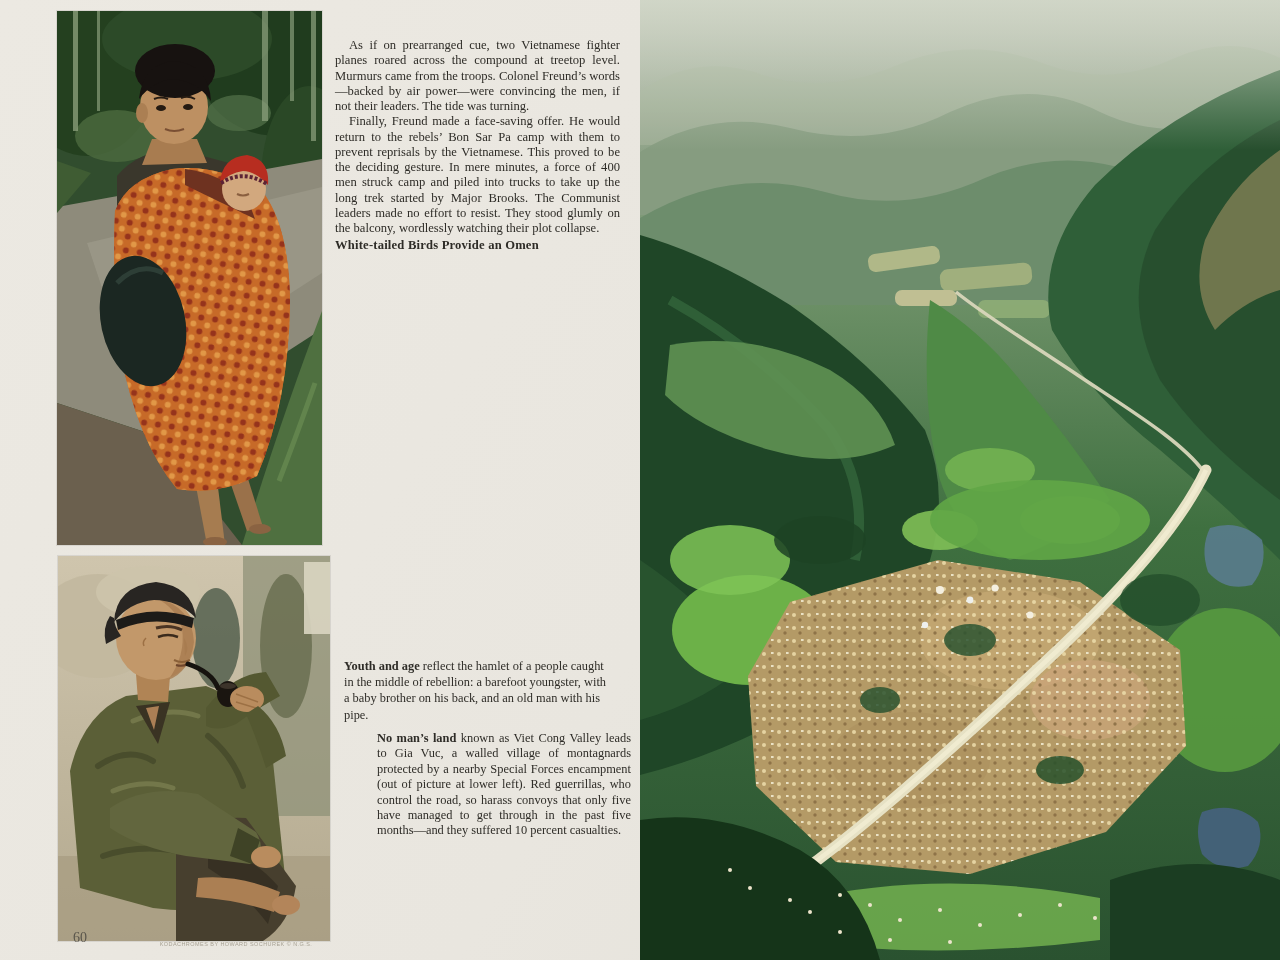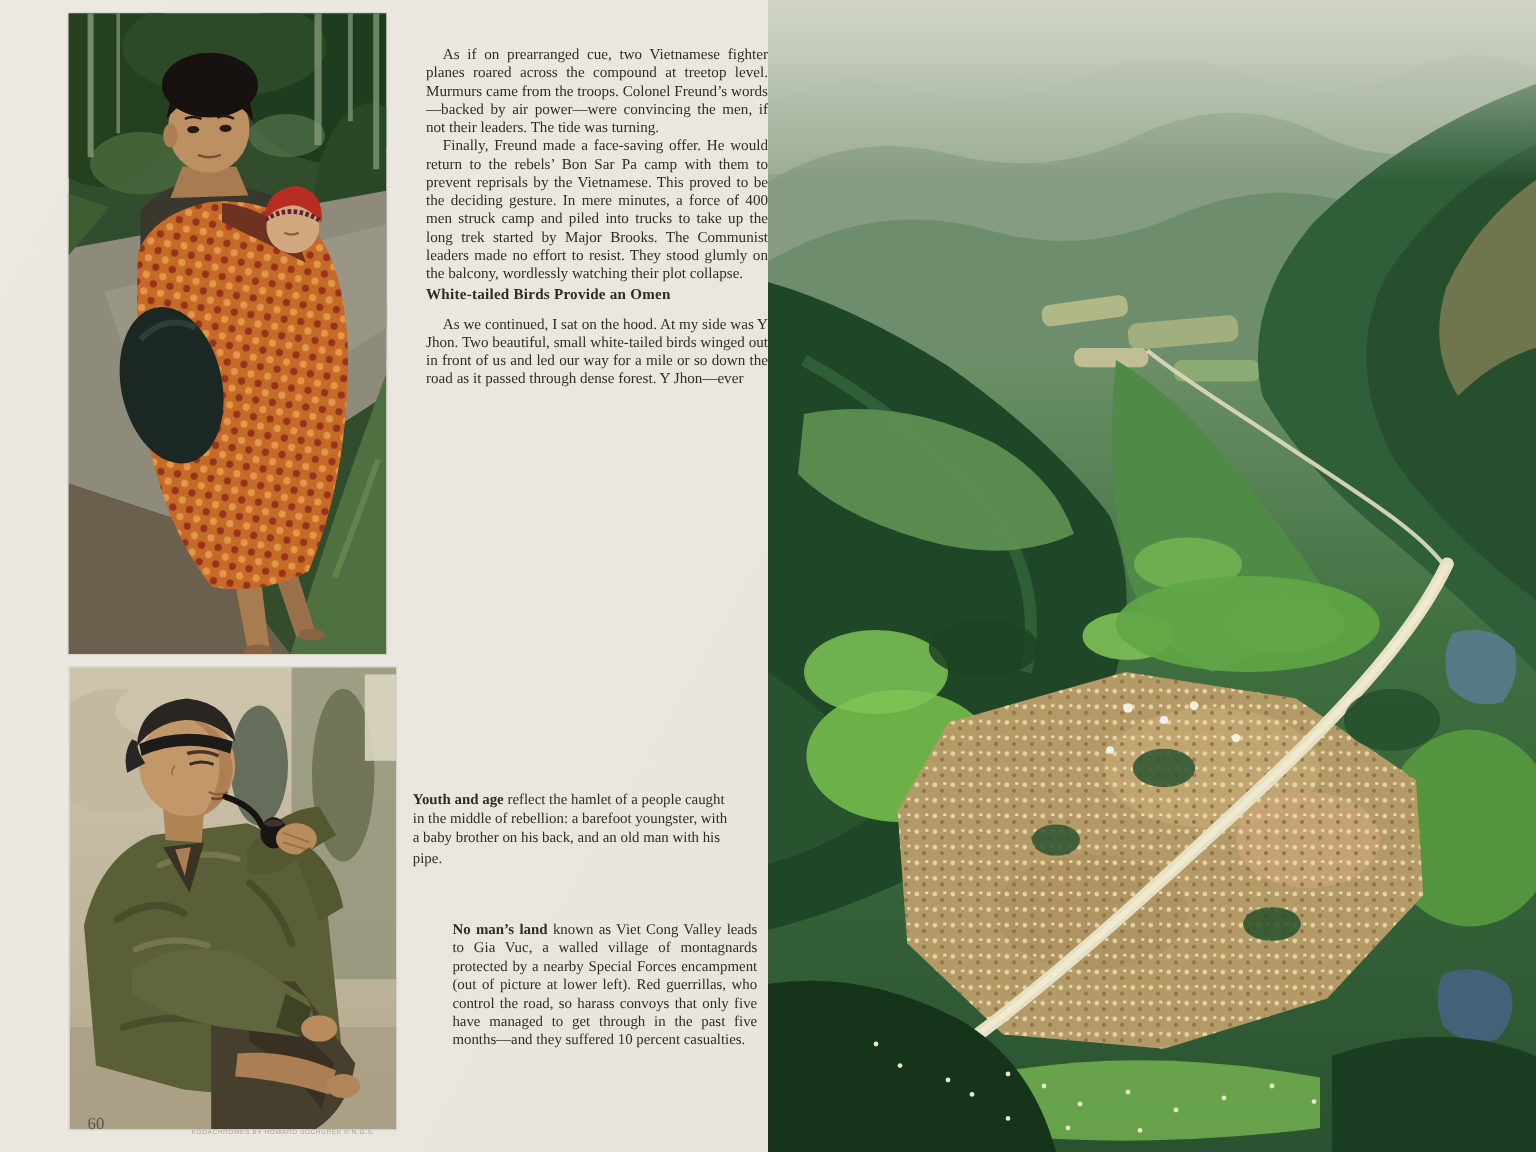--- a/index.html
+++ b/index.html
@@ -8,34 +8,34 @@
     background:linear-gradient(120deg,#ece9e2 0%,#e9e6df 55%,#e4e1d9 100%);
     font-family:"Liberation Serif","DejaVu Serif",serif;color:#2e2c27;
   }
   .photo{position:absolute;overflow:hidden;box-shadow:0 0 0 1px rgba(0,0,0,.08);}
   .photo svg{display:block;width:100%;height:100%;}
   #photo-boy{left:57px;top:11px;width:265px;height:534px;}
   #photo-man{left:58px;top:556px;width:272px;height:385px;}
   #photo-valley{left:640px;top:0;width:640px;height:960px;box-shadow:none;}
 
   .text-col{
-    position:absolute;left:355px;top:38px;width:285px;
+    position:absolute;left:335px;top:38px;width:285px;
     font-size:12.6px;line-height:15.25px;text-align:justify;
   }
   .text-col p{margin:0;text-indent:14px;}
   .subhead{
     font-size:12.6px;font-weight:bold;text-align:left;
     margin:2px 0 9px;letter-spacing:.2px;
   }
   .caption1{
     position:absolute;left:344px;top:658px;width:268px;
     font-size:12.4px;line-height:16.2px;
   }
   .caption2{
-    position:absolute;left:377px;top:767px;width:254px;
+    position:absolute;left:377px;top:731px;width:254px;
     font-size:12.4px;line-height:15.4px;text-align:justify;
   }
   .caption2 p{margin:0;}
   .caption2 p.cont{text-indent:13px;}
   .cap-lead{font-weight:bold;text-align:center;}
   .page-num{position:absolute;left:73px;top:930px;font-size:14px;color:#5a564c;}
   .credit{
     position:absolute;left:138px;top:941px;width:196px;text-align:center;
     font-family:"Liberation Sans","DejaVu Sans",sans-serif;
     font-size:5.5px;letter-spacing:.45px;color:#a8a294;
@@ -166,21 +166,20 @@
         <path d="M140,322 Q180,318 222,336 L216,356 Q180,344 138,341 Z" fill="#ab7f53"></path>
         <ellipse cx="228" cy="349" rx="14" ry="10" fill="#b3855a"></ellipse>
       </g>
     </svg>
   </div>
 
   <div class="text-col">
     <p>As if on prearranged cue, two Vietnamese fighter planes roared across the compound at treetop level. Murmurs came from the troops. Colonel Freund’s words—backed by air power—were convincing the men, if not their leaders. The tide was turning.</p>
     <p>Finally, Freund made a face-saving offer. He would return to the rebels’ Bon Sar Pa camp with them to prevent reprisals by the Vietnamese. This proved to be the deciding gesture. In mere minutes, a force of 400 men struck camp and piled into trucks to take up the long trek started by Major Brooks. The Communist leaders made no effort to resist. They stood glumly on the balcony, wordlessly watching their plot collapse.</p>
     <div class="subhead">White-tailed Birds Provide an Omen</div>
-    <p>As we continued, I sat on the hood. At my side was Y Jhon. Two beautiful, small white-tailed birds winged out in front of us and led our way for a mile or so down the road as it passed through dense forest. Y Jhon—ever</p>
   </div>
 
   <div class="caption1">
     <span class="cap-lead">Youth and age</span>
     <span>reflect the hamlet of a people caught in the middle of rebellion: a barefoot youngster, with a baby brother on his back, and an old man with his pipe.</span>
   </div>
 
   <div class="caption2">
     <p>
       <span class="cap-lead">No man’s land</span>

